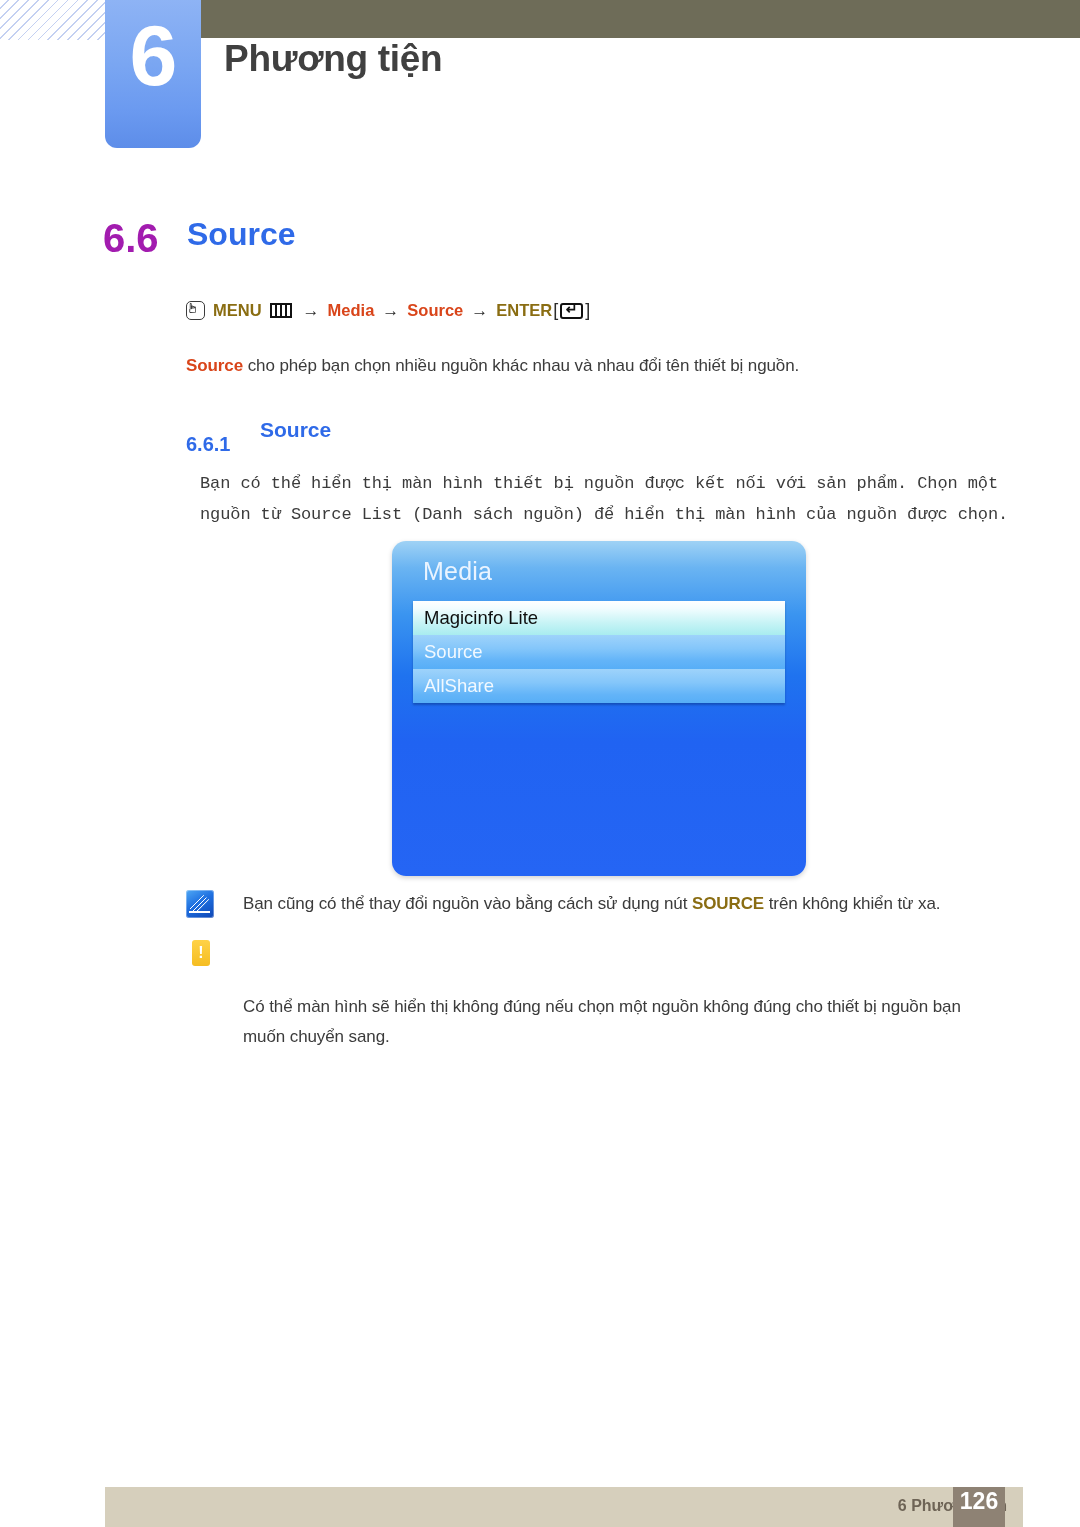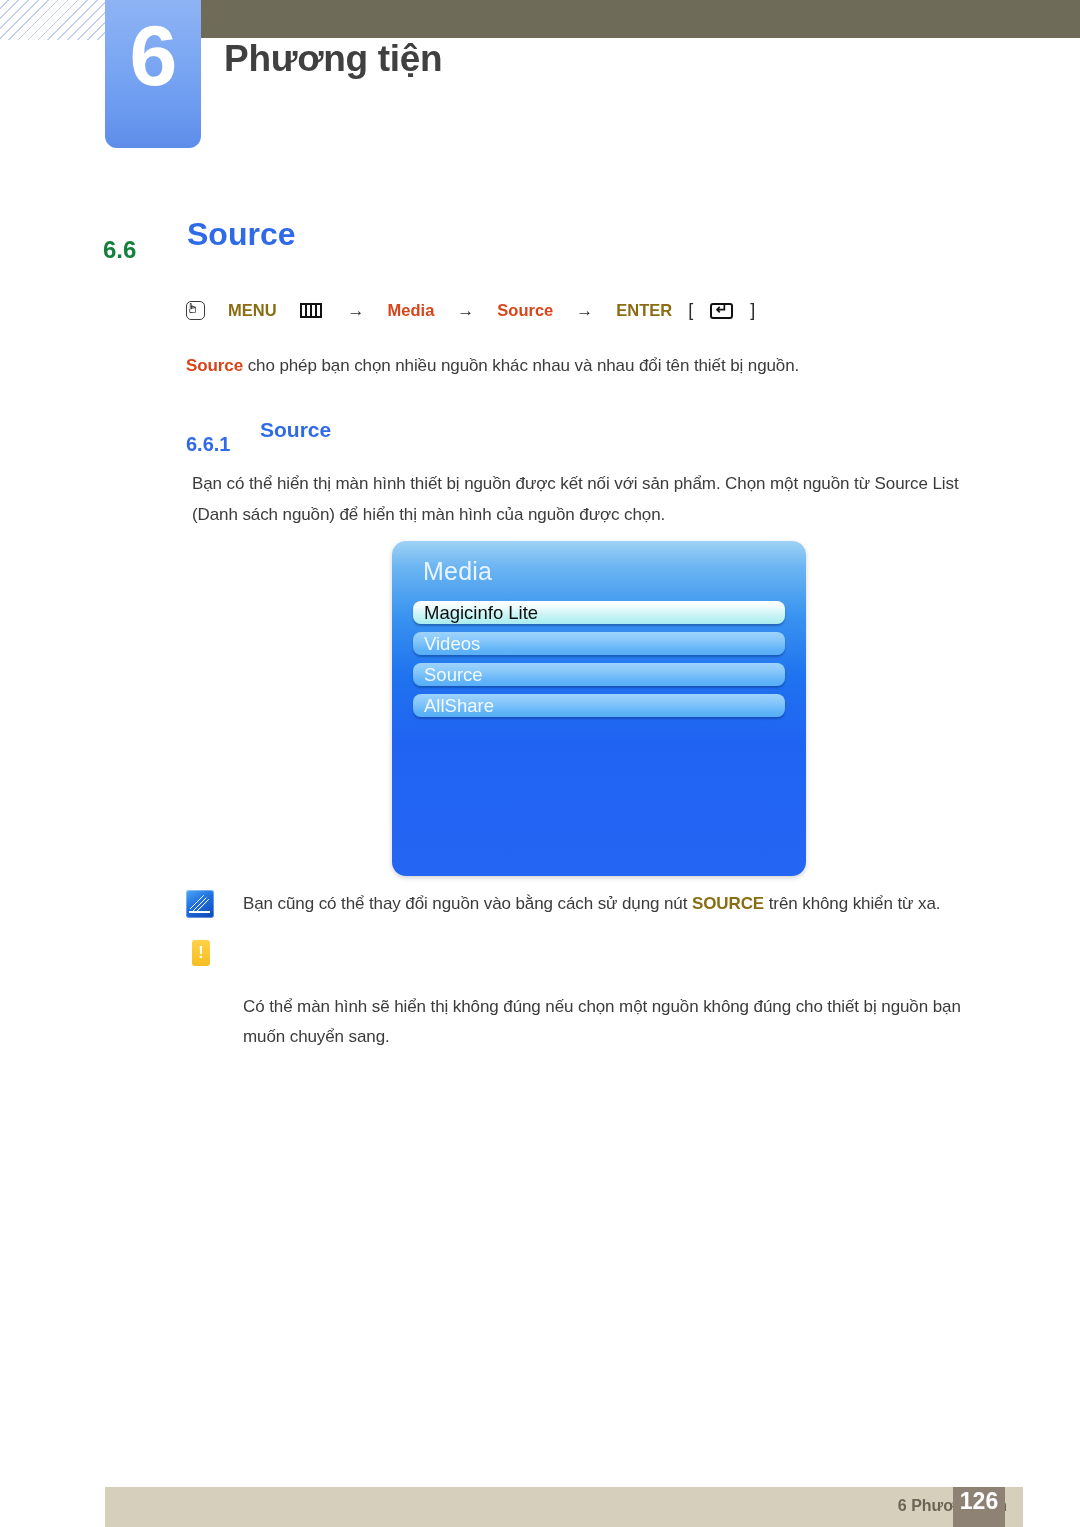--- a/index.html
+++ b/index.html
@@ -57,43 +57,43 @@
     left: 224px; top: 38px;
     font-size: 37px;
     font-weight: bold;
     color: #404040;
     letter-spacing: -0.3px;
   }
 
   
   .sec-number {
     position: absolute;
-    left: 103px; top: 236px;
-    font-size: 24px;
-    font-weight: bold;
-    color: #15803d;
+    left: 103px; top: 216px;
+    font-size: 40px;
+    font-weight: bold;
+    color: #a21caf;
   }
   .sec-title {
     position: absolute;
     left: 187px; top: 216px;
     font-size: 32px;
     font-weight: bold;
     color: #2f6ae8;
   }
 
   
   .menupath {
     position: absolute;
     left: 186px; top: 300px;
     font-size: 16.5px;
     font-weight: bold;
     white-space: nowrap;
     display: flex;
     align-items: center;
-    gap: 16px;
+    gap: 1px;
   }
   .mp-hand {
     display: inline-block;
     width: 19px; height: 19px;
     border: 1.4px solid #3b3b3b;
     border-radius: 5px;
     position: relative;
     margin-right: 7px;
     box-sizing: border-box;
     background: #fff;
@@ -165,21 +165,21 @@
     left: 186px; top: 433px;
     font-size: 20px; font-weight: bold;
     color: #2f6ae8;
   }
   .subsec-title {
     position: absolute;
     left: 260px; top: 418px;
     font-size: 21px; font-weight: bold;
     color: #2f6ae8;
   }
-  #desc-para { left: 192px; top: 468px; width: 810px; }
+  #desc-para { left: 200px; top: 468px; width: 810px; font-family: Liberation Mono, monospace; }
 
   
   .osd {
     position: absolute;
     left: 392px; top: 541px;
     width: 414px; height: 335px;
     border-radius: 14px;
     background: linear-gradient(180deg,
         #9fd2f5 0%, #6ab4f2 8%, #3a94f0 22%, #1f73ef 40%, #2063f2 60%, #2565f4 100%);
     box-shadow: 0 2px 5px rgba(0,0,0,0.18);
@@ -191,23 +191,23 @@
     font-size: 25px;
     color: #eaf4ff;
     letter-spacing: 0.2px;
   }
   .osd-list {
     position: absolute;
     left: 21px; top: 60px;
     width: 372px;
   }
   .osd-item {
-    height: 23px;
-    border-radius: 8px;
-    margin-bottom: 8px;
+    height: 34px;
+    border-radius: 0;
+    margin-bottom: 0;
     position: relative;
     box-shadow: 0 2px 2px rgba(0,30,90,0.35);
     background: linear-gradient(180deg, #9ed3fb 0%, #84c6fa 40%, #63b4f8 75%, #57aef7 100%);
   }
   .osd-item .lbl {
     position: absolute;
     left: 11px; top: 50%;
     transform: translateY(-50%);
     font-size: 18.5px;
     color: #f2f9ff;
@@ -341,23 +341,20 @@
 <div class="subsec-title">Source</div>
 <div class="bodytext" id="desc-para">Bạn có thể hiển thị màn hình thiết bị nguồn được kết nối với sản phẩm. Chọn một nguồn từ Source List (Danh sách nguồn) để hiển thị màn hình của nguồn được chọn.</div>
 
 <div class="osd">
   <div class="osd-title">Media</div>
   <div class="osd-list">
     <div class="osd-item selected">
       <span class="lbl">Magicinfo Lite</span>
     </div>
     <div class="osd-item">
-      <span class="lbl">Videos</span>
-    </div>
-    <div class="osd-item">
       <span class="lbl">Source</span>
     </div>
     <div class="osd-item">
       <span class="lbl">AllShare</span>
     </div>
   </div>
 </div>
 
 <div class="icon-note"></div>
 <div class="note" id="note-1">

